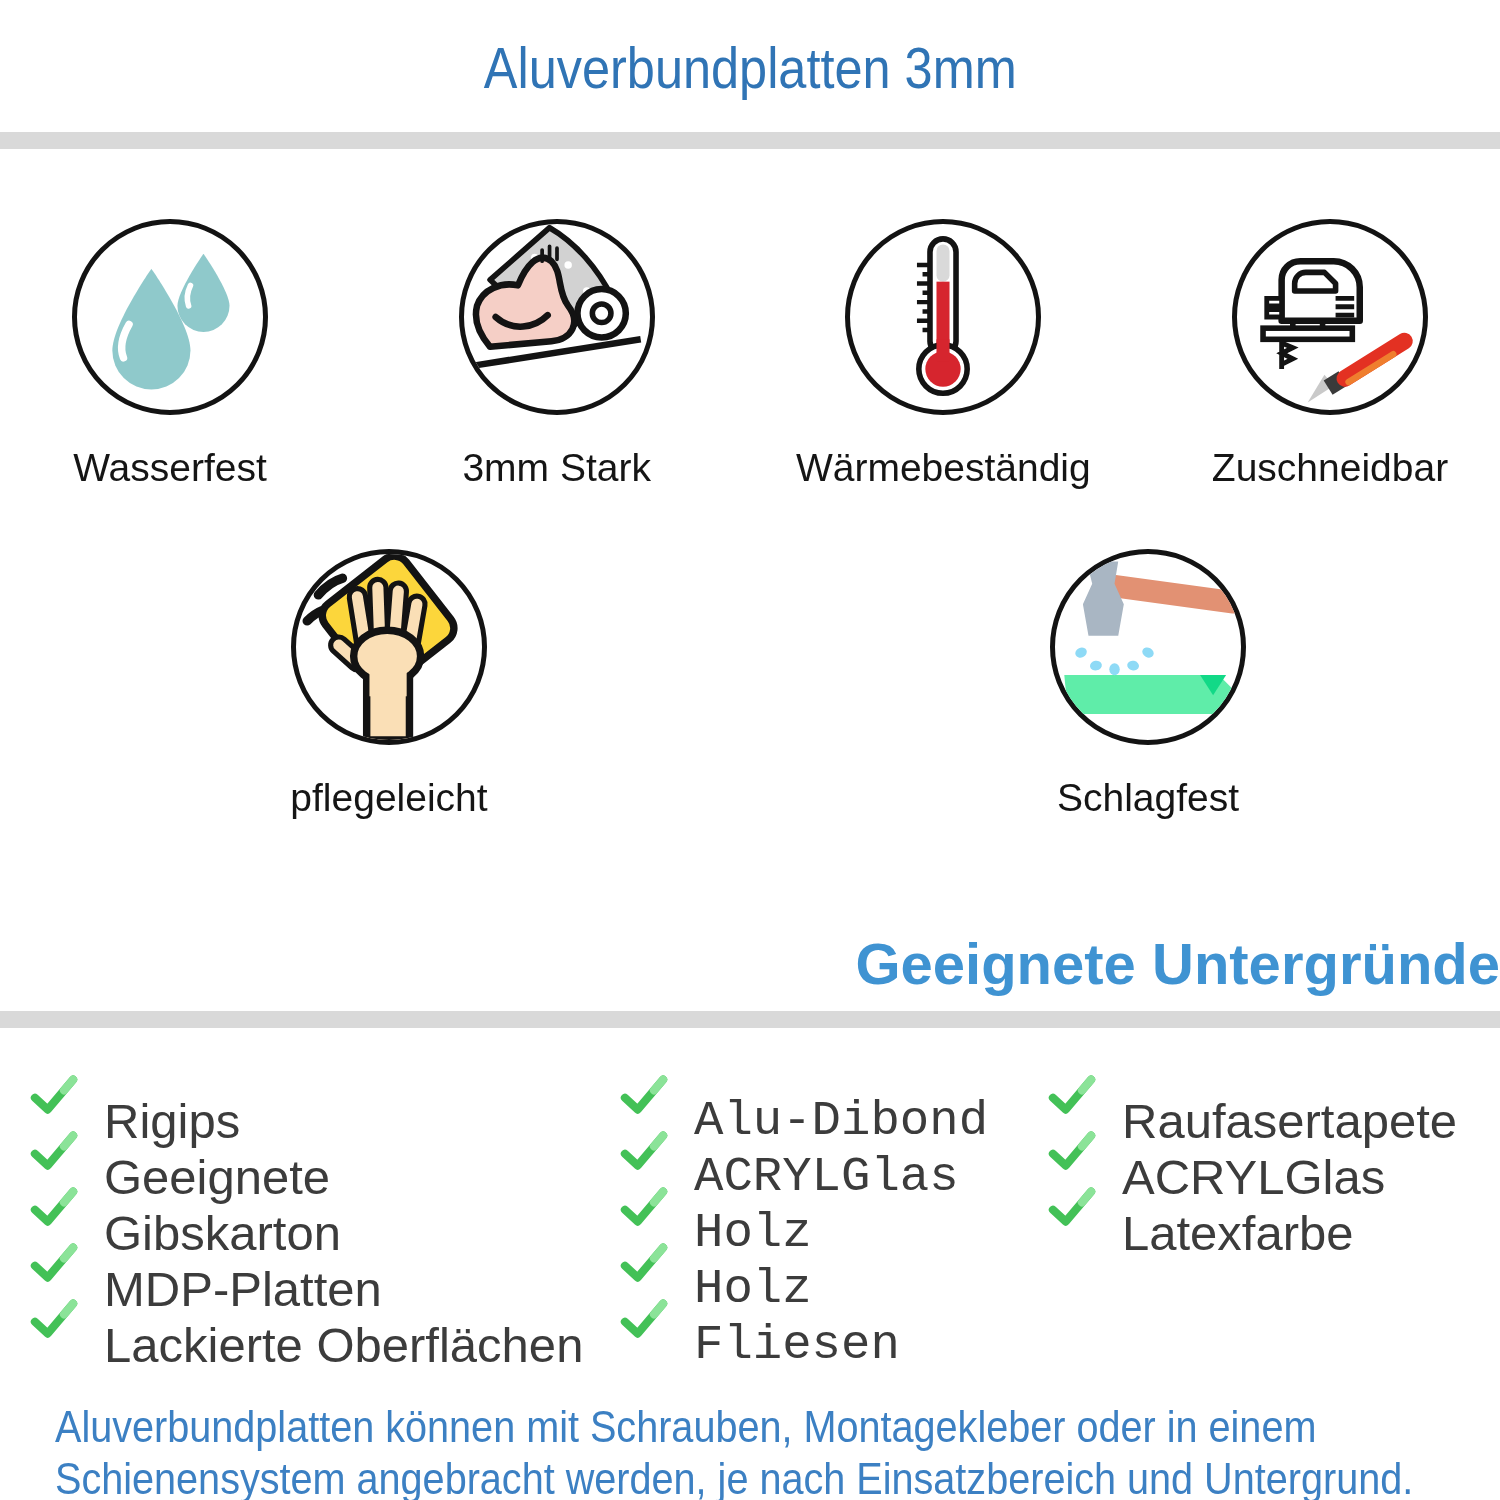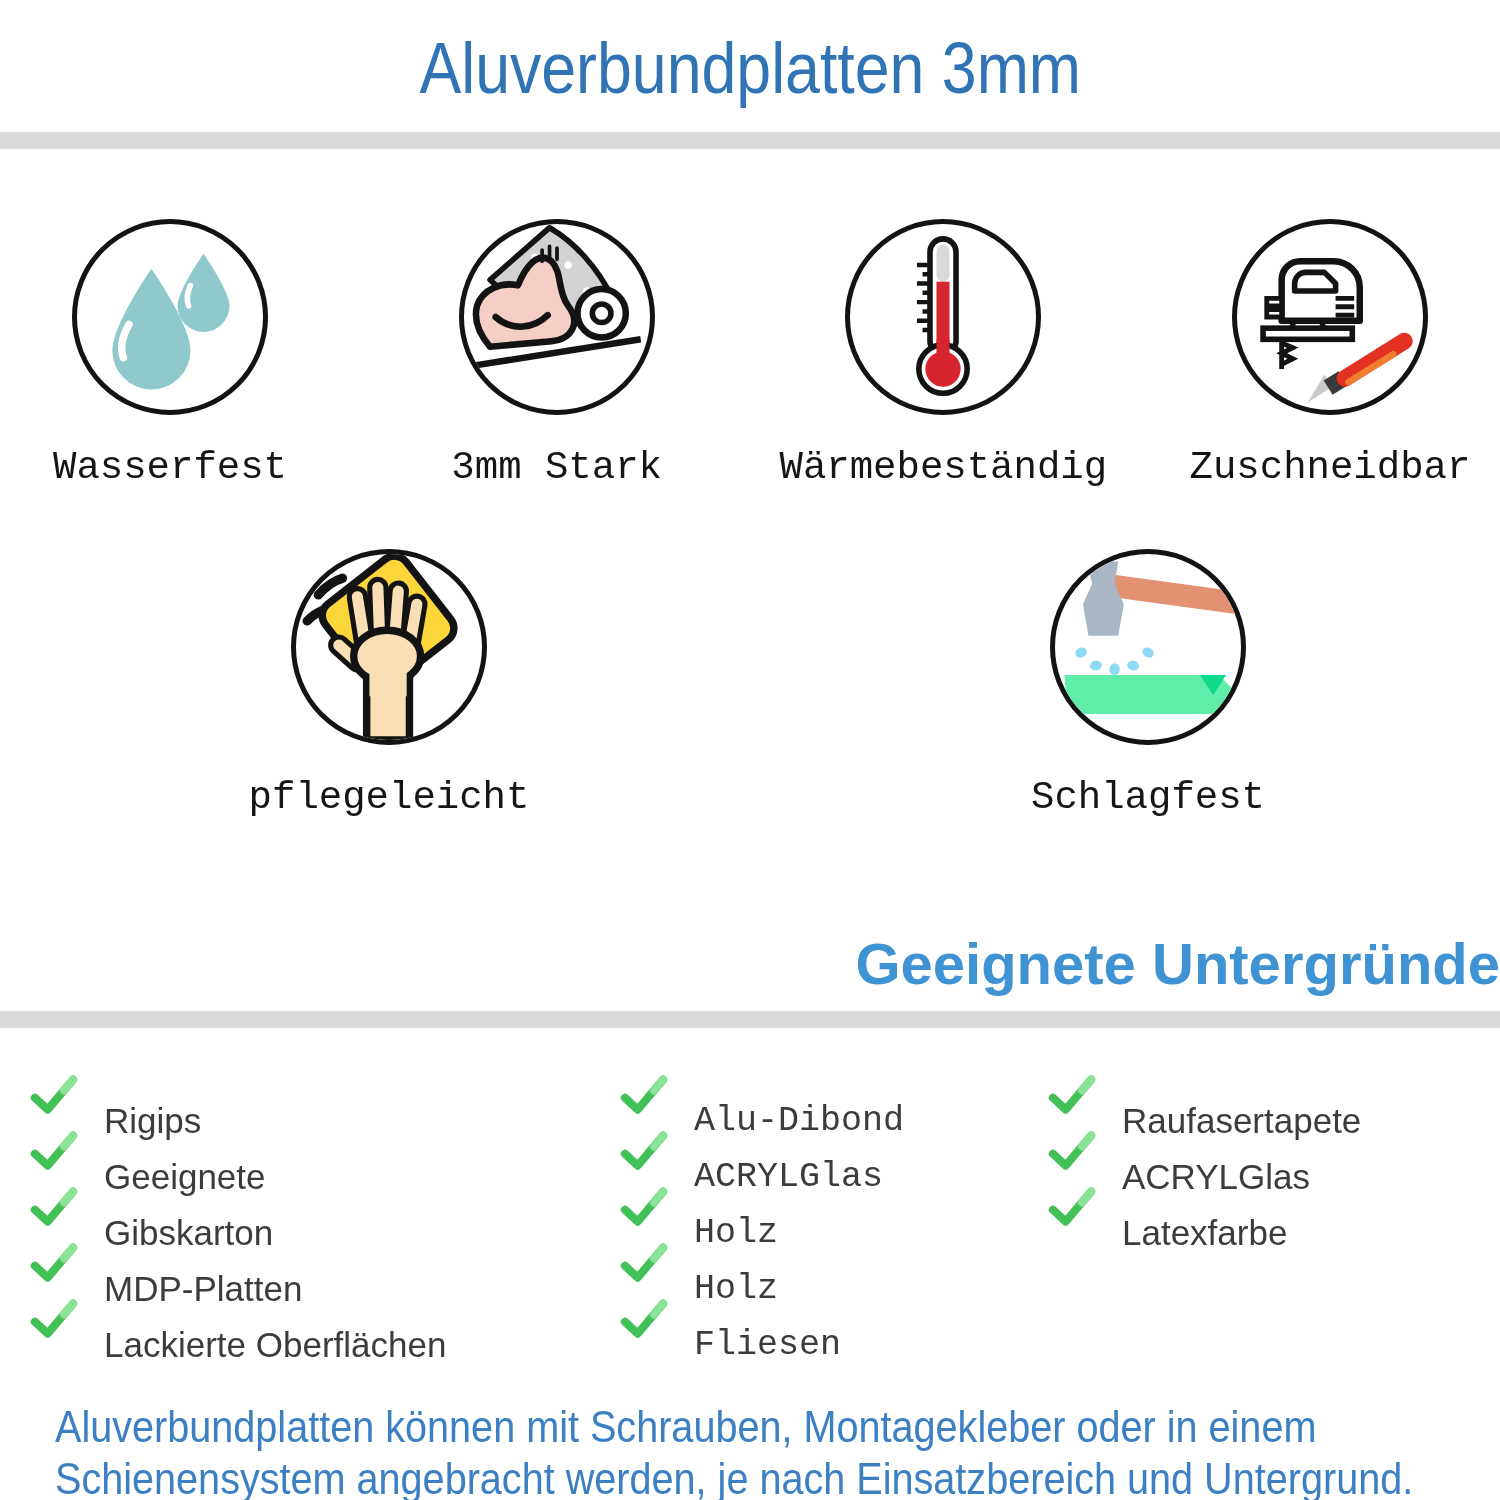--- a/index.html
+++ b/index.html
@@ -3,48 +3,48 @@
 <meta charset="utf-8">
 <style>
   * { margin: 0; padding: 0; box-sizing: border-box; }
   html, body { width: 1500px; height: 1500px; overflow: hidden; background: #ffffff;
     font-family: "Liberation Sans", sans-serif; }
 
   .page { width: 1500px; height: 1500px; position: relative; background: #fff; }
 
   
   .title { padding-top: 34px; text-align: center; color: var(--title-blue, #3074b5);
-    font-size: 72px; font-weight: 400; line-height: 68px; white-space: nowrap; }
+    font-size: 58px; font-weight: 400; line-height: 68px; white-space: nowrap; }
   .title .condense { display: inline-block; transform: scaleX(0.87); transform-origin: center; }
   .subtitle { margin-top: 108px; text-align: right; color: var(--heading-blue, #3f93d2);
     font-size: 58px; font-weight: 700; line-height: 70px; white-space: nowrap; }
 
   .divider { height: 17px; width: 100%; background: var(--divider-gray, #d9d9d9); margin-top: 30px; }
   .divider.d2 { margin-top: 12px; }
 
   
-  .feature-row { display: flex; justify-content: space-between; font-family: Liberation Mono, monospace; }
+  .feature-row { display: flex; justify-content: space-between; }
   .feature-row.row1 { padding: 0 55px; margin-top: 70px; }
   .feature-row.row2 { padding: 0 237px 0 274px; margin-top: 58px; }
   .feature { width: 230px; display: flex; flex-direction: column; align-items: center; }
   .circle { width: 196px; height: 196px; border: 5px solid var(--circle-border, #131313);
     border-radius: 50%; background: #fff; overflow: hidden; flex: none; }
   .circle svg { width: 186px; height: 186px; display: block; }
   .feature-label { margin-top: 30px; font-size: 39px; line-height: 46px;
     color: var(--label-text, #151515); white-space: nowrap; }
 
   
   .substrates { display: flex; align-items: flex-start; margin-top: 46px; padding-left: 30px; }
   .col { list-style: none; }
   .col.c1 { width: 590px; }
   .col.c2 { width: 428px; font-family: Liberation Mono, monospace; }
   .col.c3 { flex: 1; }
   .check-item { display: flex; align-items: center; height: 46px; margin-bottom: 10px; white-space: nowrap; }
   .check-item svg { flex: none; margin-right: 26px; transform: translateY(-2px); }
-  .check-item .item-label { font-size: 35px; color: var(--list-text, #3c3c3c); margin-top: 48px; }
+  .check-item .item-label { font-size: 49px; color: var(--list-text, #3c3c3c); margin-top: 48px; }
 
   
   .footer-note { margin-top: 47px; padding-left: 55px; color: var(--footer-blue, #3c80c3);
     font-size: 44px; line-height: 52px; }
   .footer-note .line { display: block; transform: scaleX(0.9); transform-origin: left center; white-space: nowrap; }
 
   
   .drop      { fill: var(--drop-teal, #8fc9cb); }
   .arm       { fill: var(--arm-pink, #f5cfc6); stroke: #131313; }
   .sheet     { fill: var(--sheet-gray, #d2d2d2); }

